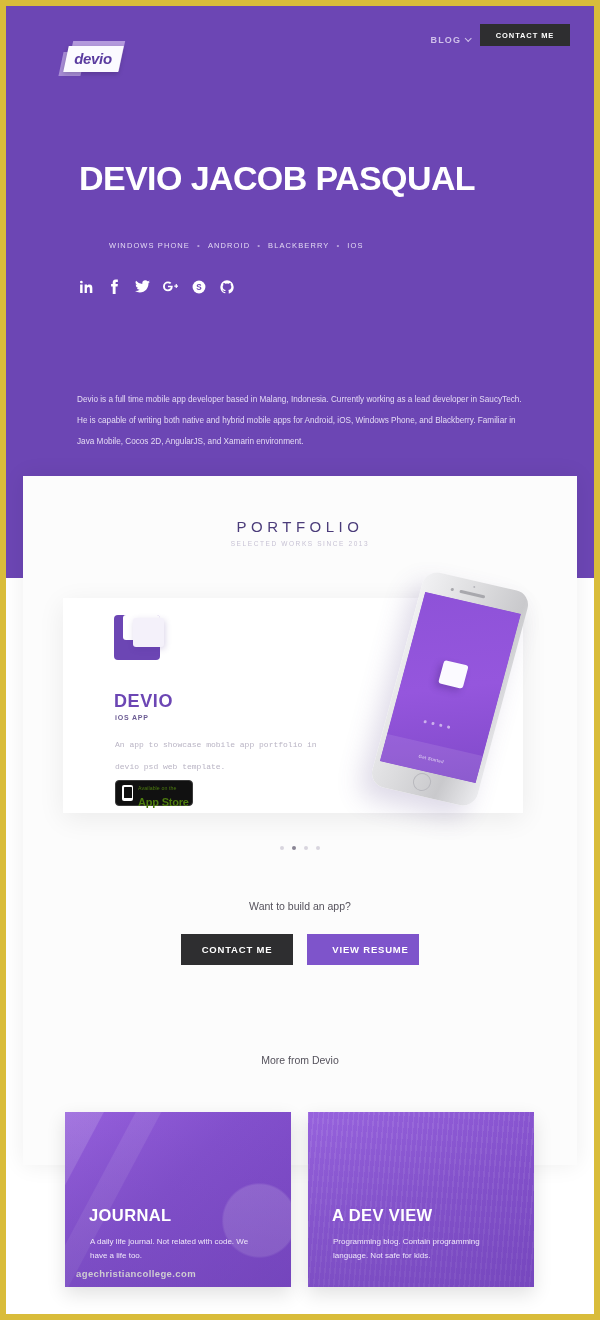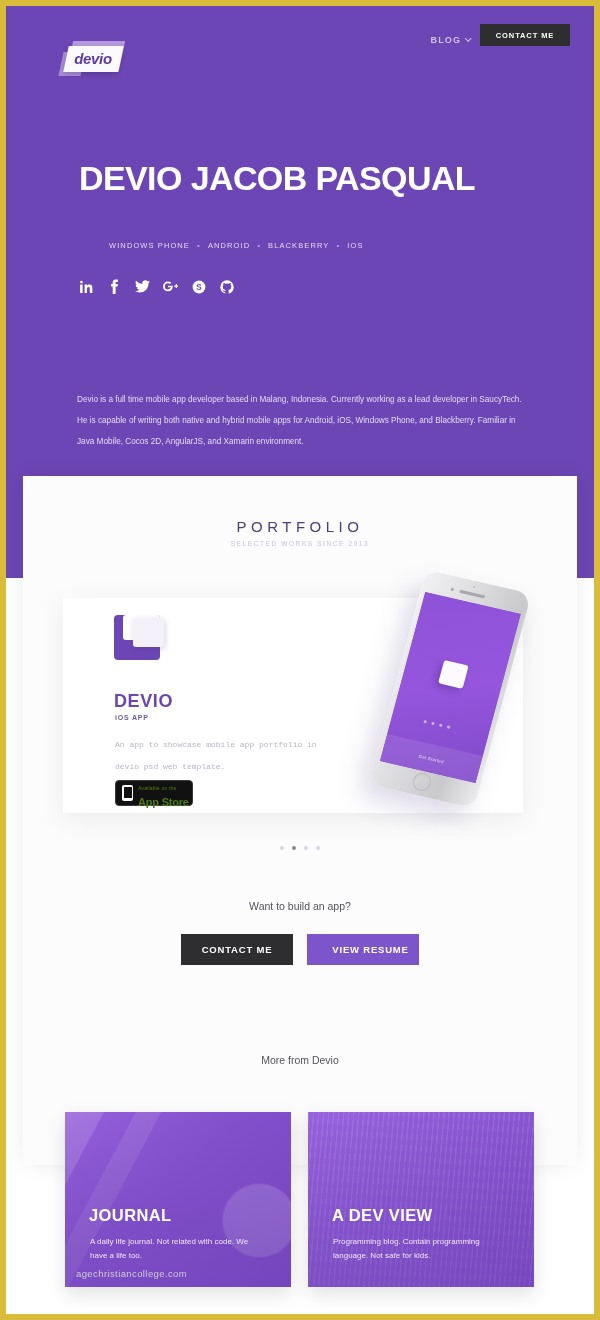--- a/index.html
+++ b/index.html
@@ -314,21 +314,21 @@
     position: absolute; left: 24px; bottom: 62px;
     font-size: 16.5px; font-weight: 800; color: #fff; letter-spacing: .4px;
   }
   .blog-card .bd {
     position: absolute; left: 25px; bottom: 24px; width: 175px;
     font-size: 8px; color: #efe7fa; line-height: 14px;
   }
 
   .watermark {
     position: absolute; left: 70px; top: 1262px;
-    font-size: 9.5px; color: #cfcdd2; letter-spacing: .4px;
+    font-size: 9.5px; color: #cfcdd2; letter-spacing: .4px; font-weight: bold;
   }
 </style>
 </head>
 <body>
 
 <div id="frame">
 
   <section class="hero">
 
     <nav class="nav">

